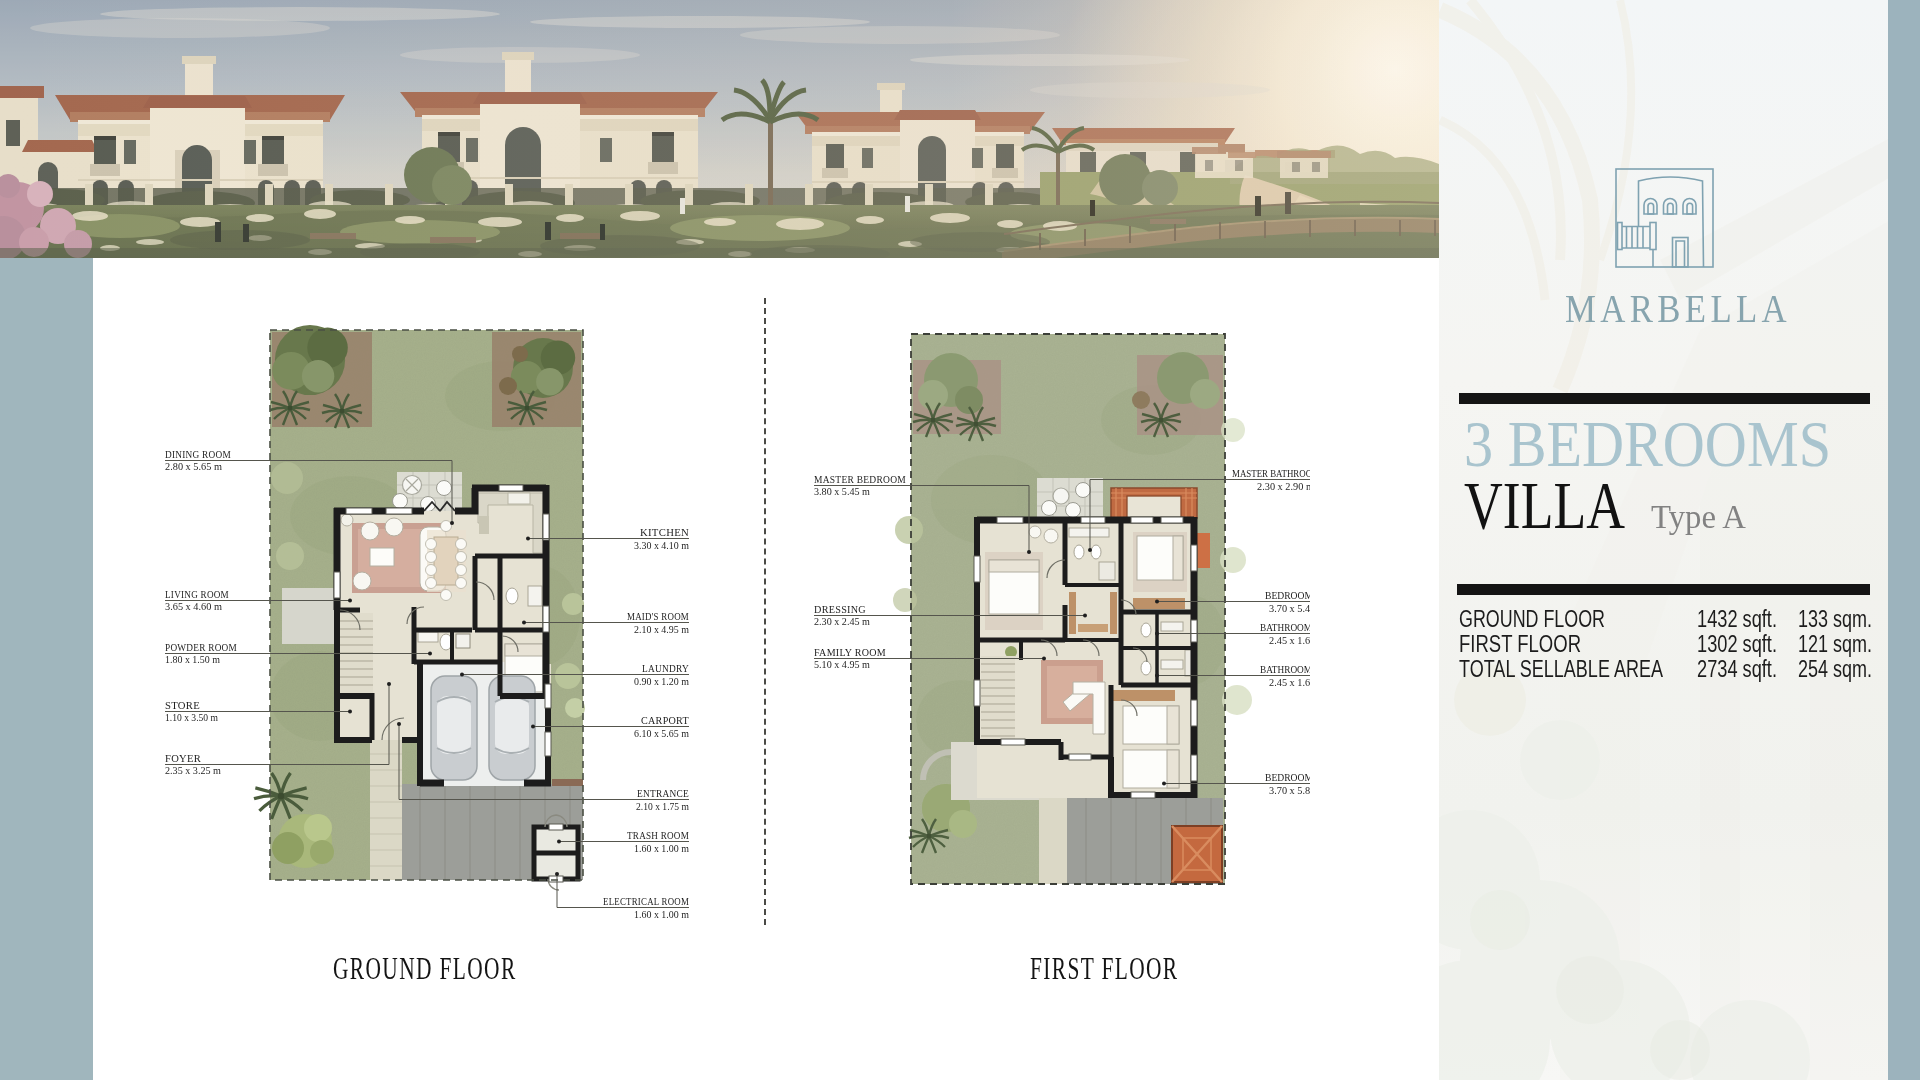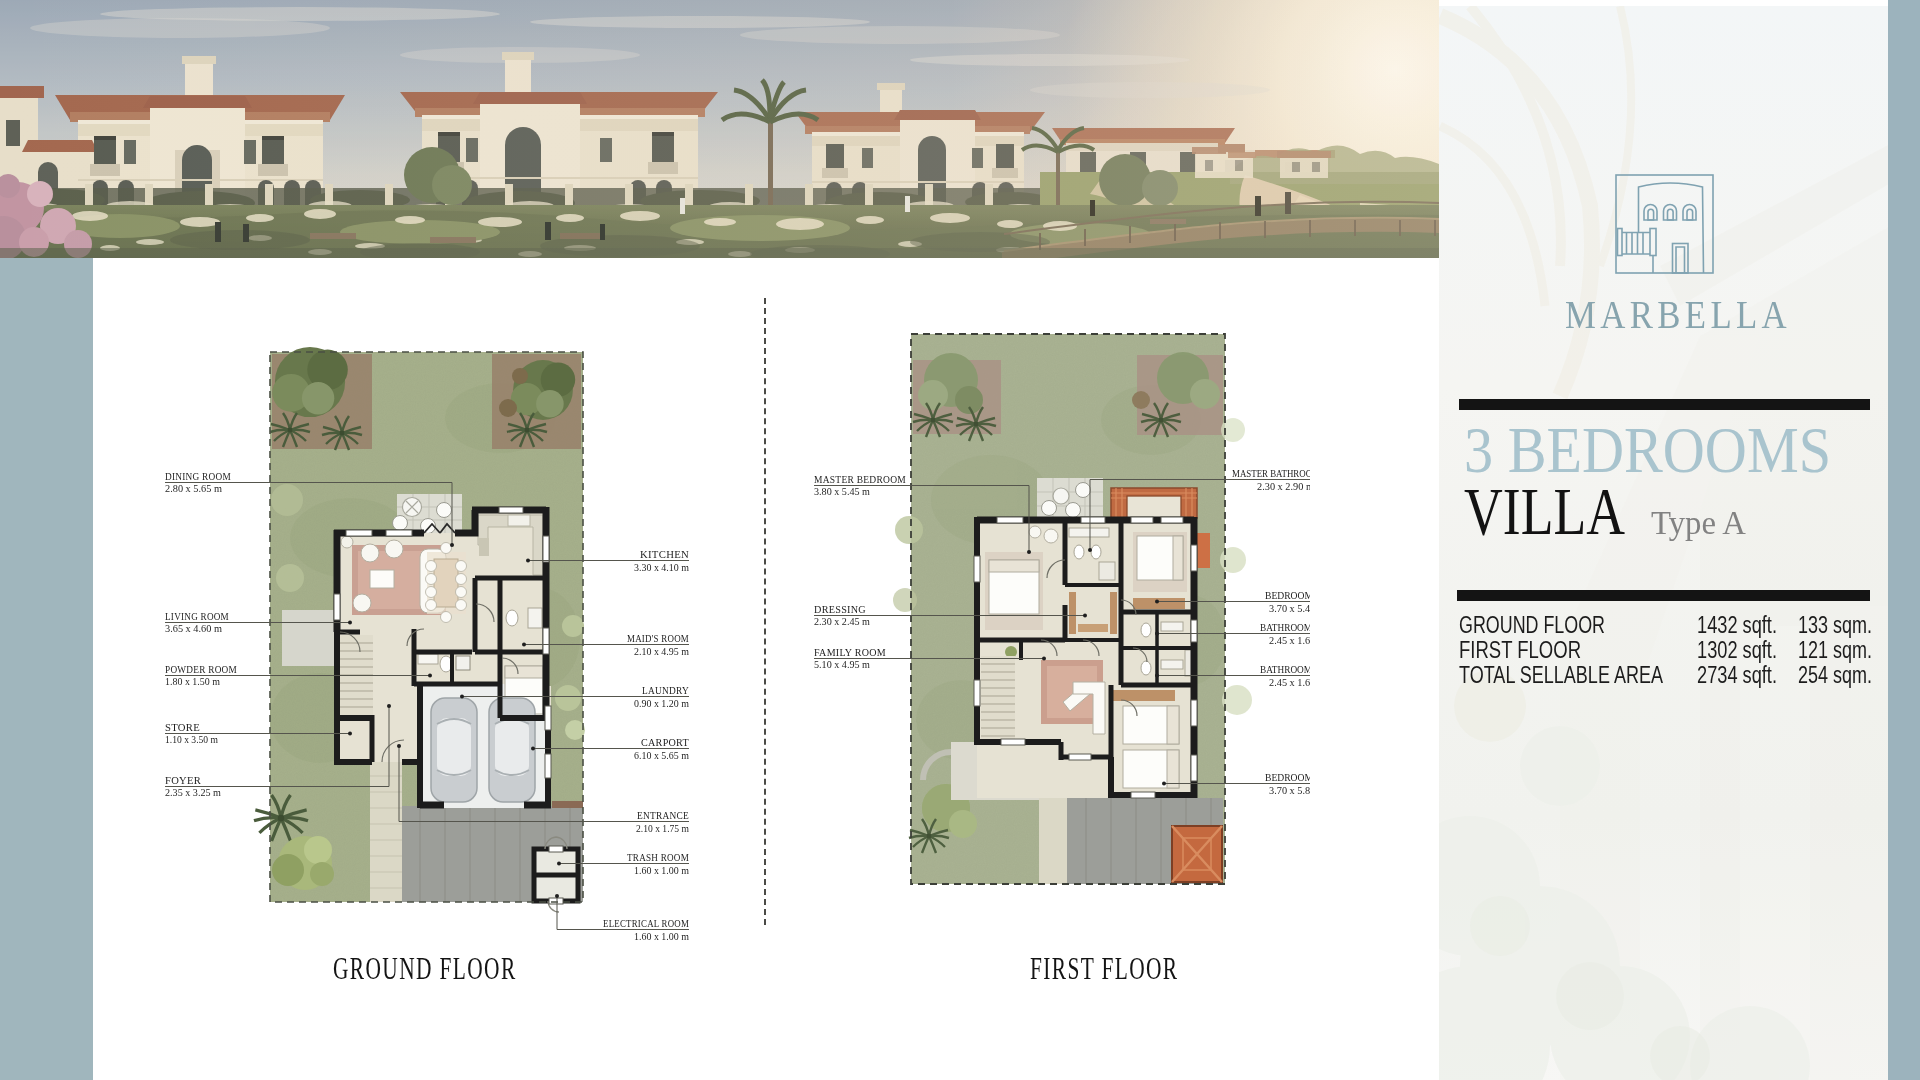--- a/index.html
+++ b/index.html
@@ -361,21 +361,21 @@
     <rect x="1285" y="192" width="6" height="22" fill="#6a6250"></rect>
     <rect x="1090" y="200" width="5" height="16" fill="#4a4536"></rect>
   </g>
 </svg>
 </div>
 
 <div class="abs" style="left:764px;top:298px;width:0;height:627px;border-left:2px dashed #4a4a46;"></div>
 
 <div class="abs" style="left:0;top:258px;width:93px;height:822px;background:#a0b6bd;"></div>
 
-<div class="abs" id="panel" style="left:1439px;top:6px;width:481px;height:760px;">
+<div class="abs" id="panel" style="left:1439px;top:0;width:481px;height:760px;">
 <svg width="481" height="1080" viewBox="1439 0 481 1080" xmlns="http://www.w3.org/2000/svg">
   <defs>
     <linearGradient id="panelbg" x1="0" y1="0" x2="0" y2="1">
       <stop offset="0" stop-color="#f3f6f7"></stop>
       <stop offset="0.35" stop-color="#f5f5f2"></stop>
       <stop offset="0.75" stop-color="#f1f2ee"></stop>
       <stop offset="1" stop-color="#f7f7f5"></stop>
     </linearGradient>
   </defs>
   <rect x="1439" y="0" width="481" height="1080" fill="url(#panelbg)"></rect>
@@ -453,21 +453,21 @@
     <text x="1798" y="652" textLength="74" lengthAdjust="spacingAndGlyphs">121 sqm.</text>
     <text x="1459" y="677" textLength="204" lengthAdjust="spacingAndGlyphs">TOTAL SELLABLE AREA</text>
     <text x="1697" y="677" textLength="80" lengthAdjust="spacingAndGlyphs">2734 sqft.</text>
     <text x="1798" y="677" textLength="74" lengthAdjust="spacingAndGlyphs">254 sqm.</text>
   </g>
 </svg>
 </div>
 
 <div class="abs" style="left:1888px;top:0;width:32px;height:1080px;background:#9cb3bd;"></div>
 
-<div class="abs" id="gf" style="left:130px;top:308px;width:660px;height:645px;text-align:right;">
+<div class="abs" id="gf" style="left:130px;top:286px;width:660px;height:645px;text-align:right;">
 <svg width="660" height="645" viewBox="130 290 660 645" xmlns="http://www.w3.org/2000/svg" font-family="Liberation Serif, serif">
   <defs>
     <g id="tree1">
       <circle cx="0" cy="0" r="26" fill="#68784c"></circle>
       <circle cx="-14" cy="8" r="14" fill="#7b8b5c"></circle>
       <circle cx="13" cy="-9" r="15" fill="#5c6c42"></circle>
       <circle cx="6" cy="12" r="12" fill="#87966a"></circle>
     </g>
     <g id="palm1" stroke="#4a5c3c" fill="none">
       <g stroke-width="2.4">

